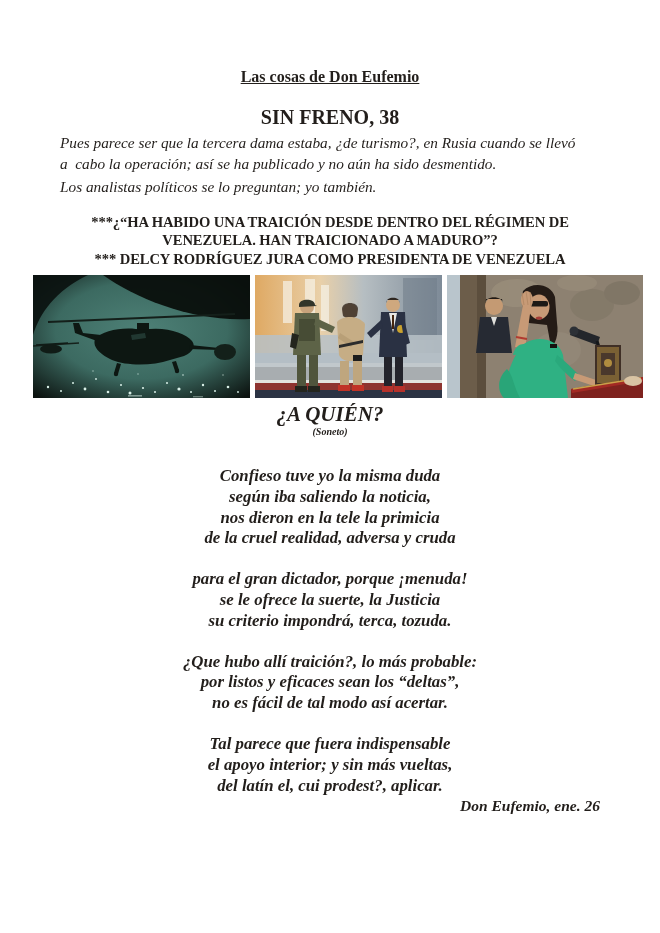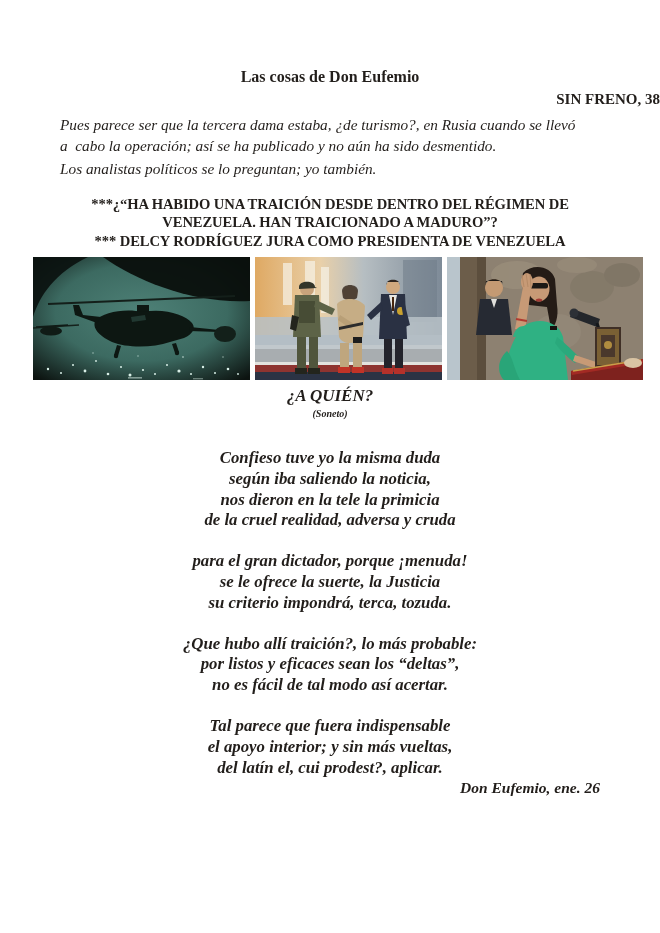--- a/index.html
+++ b/index.html
@@ -2,30 +2,30 @@
 <html><head>
 <meta charset="utf-8">
 <style>
   html,body{margin:0;padding:0;background:#ffffff;}
   .sheet{
     position:relative;width:660px;height:933px;background:#ffffff;overflow:hidden;
     box-sizing:border-box;padding-top:68px;
     font-family:"Liberation Serif","DejaVu Serif",serif;color:#221e1b;
   }
   .line{display:block;white-space:pre;}
-  .doc-title{font-size:16px;font-weight:700;text-align:center;line-height:18px;}
-  .doc-issue{font-size:15px;font-weight:700;text-align:right;line-height:18px;margin-top:4px;}
+  .doc-title{font-size:16px;font-weight:700;text-align:center;line-height:18px;text-decoration:underline;}
+  .doc-issue{font-size:20px;font-weight:700;text-align:center;line-height:18px;margin-top:22px;}
   .intro{margin:7px 44px 16px 60px;font-style:italic;font-size:15.3px;line-height:20.5px;}
   .intro .para{margin:0 0 2.5px 0;}
   .headlines{margin-top:14px;text-align:center;font-weight:700;font-size:14.6px;line-height:18px;letter-spacing:-0.1px;}
   .headline-2{margin-top:1px;}
   .photo-row{display:flex;gap:5px;margin:7px 0 0 33px;height:123px;}
   .photo-row svg{display:block;}
   .poem{text-align:center;font-weight:700;font-style:italic;}
-  .poem-title{font-size:17px;line-height:18px;margin-top:7px;}
+  .poem-title{font-size:21px;line-height:18px;margin-top:7px;}
   .poem-form{font-size:10px;line-height:18px;}
   .stanza{margin-top:20px;font-size:16.8px;line-height:20.8px;}
   .stanza.first{margin-top:25px;}
   .signature{font-size:15.5px;font-weight:700;font-style:italic;text-align:right;margin:1px 60px 0 0;line-height:18px;}
 </style>
 </head>
 <body>
 
 <div class="sheet">
 

